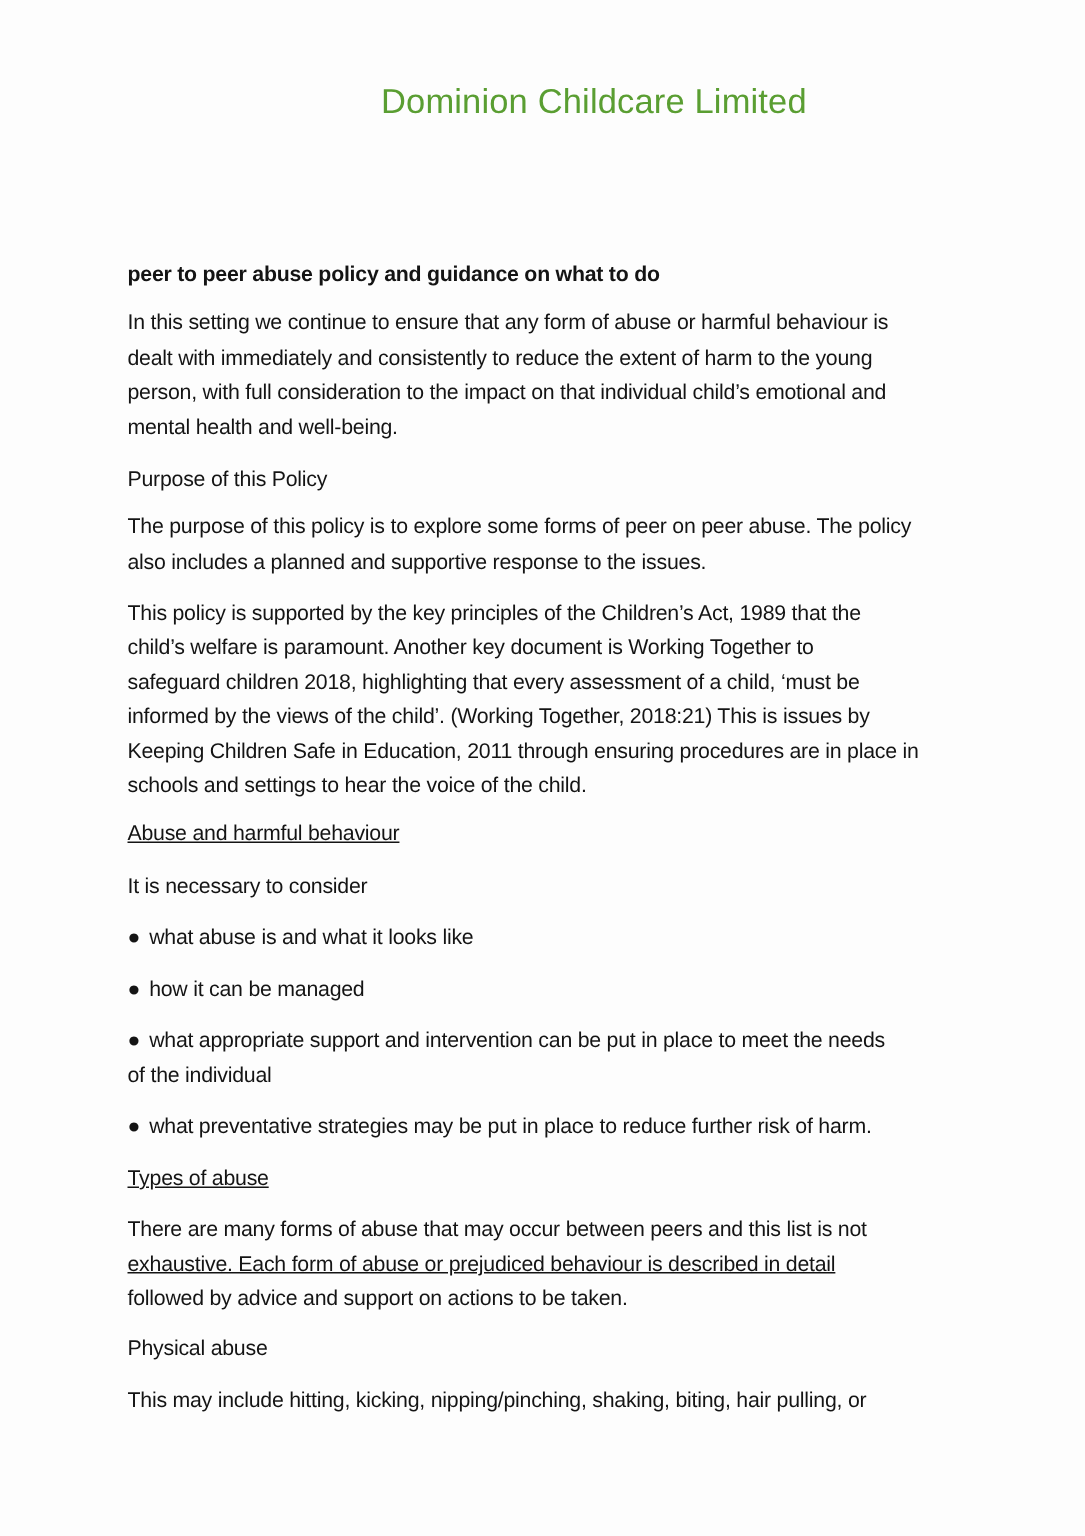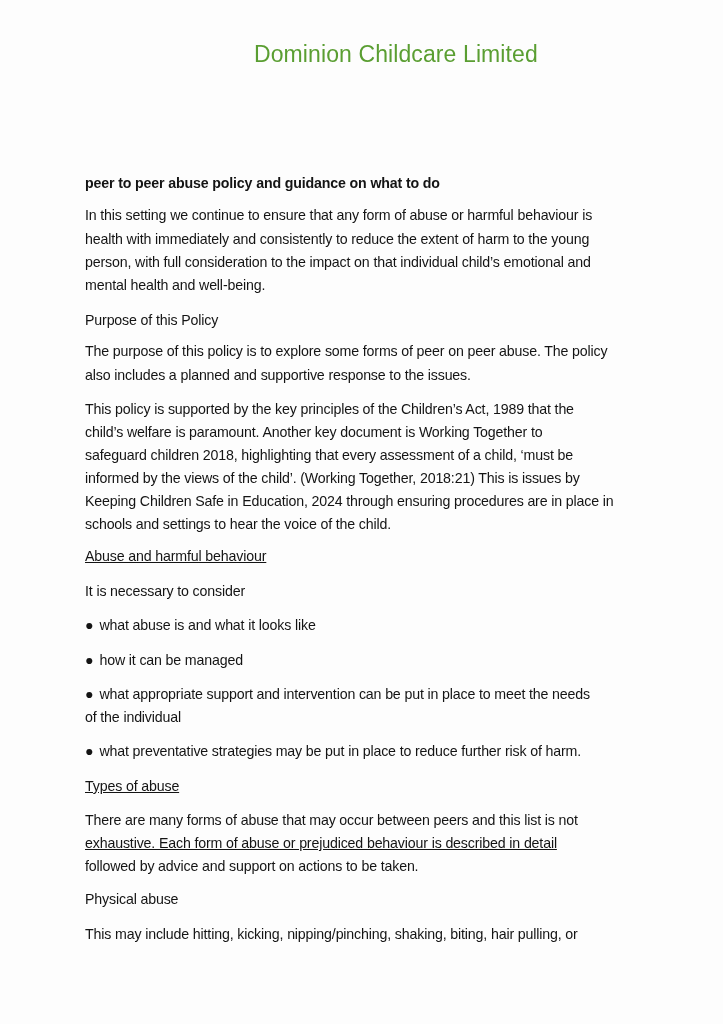--- a/index.html
+++ b/index.html
@@ -4,21 +4,21 @@
   <style>
     html, body { margin: 0; padding: 0; }
     body {
       width: 723px; height: 1024px; overflow: hidden;
       background: #fdfdfd;
       font-family: "Liberation Sans", sans-serif;
       color: #141414;
       position: relative;
     }
     .company {
-      position: absolute; left: 254px; top: 41px;
+      position: absolute; left: 254px; top: 54px;
       font-family: "Liberation Sans", sans-serif;
       font-size: 23px; color: #5a9e32; letter-spacing: 0.1px;
       white-space: nowrap;
     }
     .line {
       position: absolute; left: 85px;
       font-family: "Liberation Sans", sans-serif;
       font-size: 14.2px; white-space: nowrap; color: #141414;
       letter-spacing: -0.15px;
     }
@@ -27,34 +27,34 @@
     .bullet { margin-right: 6px; }
   </style>
 </head>
 <body>
 
 <div class="company">Dominion Childcare Limited</div>
 
 <div class="line bold" style="top:175px;">peer to peer abuse  policy and guidance on what to do</div>
 
 <div class="line" style="top:207px;">In this setting we continue to ensure that any form of abuse or harmful behaviour is</div>
-<div class="line" style="top:231px;">health with immediately and consistently to reduce the extent of harm to the young</div>
+<div class="line" style="top:231px;">dealt with immediately and consistently to reduce the extent of harm to the young</div>
 <div class="line" style="top:254px;">person, with full consideration to the impact on that individual child’s emotional and</div>
 <div class="line" style="top:277px;">mental health and well-being.</div>
 
 <div class="line" style="top:312px;">Purpose of this Policy</div>
 
 <div class="line" style="top:343px;">The purpose of this policy is to explore some forms of peer on peer abuse. The policy</div>
 <div class="line" style="top:367px;">also includes a planned and supportive response to the issues.</div>
 
 <div class="line" style="top:401px;">This policy is supported by the key principles of the Children’s Act, 1989 that the</div>
 <div class="line" style="top:424px;">child’s welfare is paramount. Another key document is Working Together to</div>
 <div class="line" style="top:447px;">safeguard children 2018, highlighting that every assessment of a child,  ‘must be</div>
 <div class="line" style="top:470px;">informed by the views of the child’.  (Working Together, 2018:21) This is issues by</div>
-<div class="line" style="top:493px;">Keeping Children Safe in Education, 2024 through ensuring procedures are in place in</div>
+<div class="line" style="top:493px;">Keeping Children Safe in Education, 2011 through ensuring procedures are in place in</div>
 <div class="line" style="top:516px;">schools and settings to hear the voice of the child.</div>
 
 <div class="line ul" style="top:548px;">Abuse and harmful behaviour</div>
 
 <div class="line" style="top:583px;">It is necessary to consider</div>
 
 <div class="line" style="top:617px;">
   <span class="bullet">●</span><span>what abuse is and what it looks like</span>
 </div>
 <div class="line" style="top:652px;">

